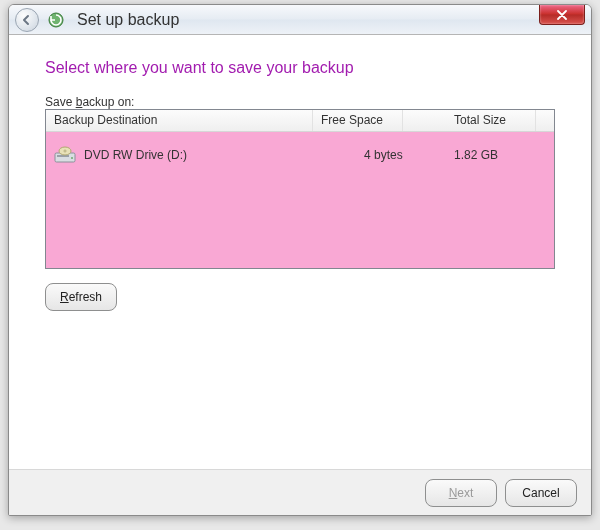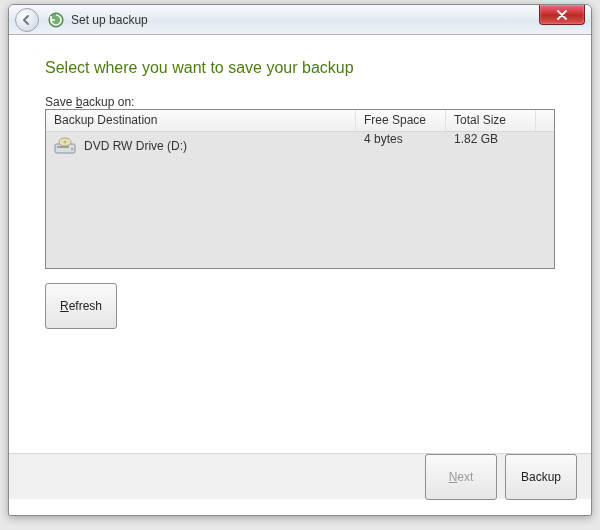--- a/index.html
+++ b/index.html
@@ -40,41 +40,41 @@
     border: 1px solid #9aa5b2;
     display: flex; align-items: center; justify-content: center;
     color: #6b7684;
   }
   .app-icon {
     width: 18px; height: 18px;
     margin-left: 8px;
     display: flex; align-items: center; justify-content: center;
   }
   .title-text {
-    margin-left: 6px;
-    color: #333;
-    font-size: 12px;
+    margin-left: 12px;
+    color: #333;
+    font-size: 16px;
   }
   .close-btn {
     position: absolute;
     right: 6px; top: 0;
     width: 46px; height: 20px;
     background: linear-gradient(#e68, #c9302c 48%, #b52b27 52%, #d9534f);
     border: 1px solid #7a1f1c;
     border-top: none;
     border-radius: 0 0 4px 4px;
     display: flex; align-items: center; justify-content: center;
     color: #fff;
     box-shadow: inset 0 0 2px rgba(255,255,255,0.6);
   }
   .content {
     padding: 24px 36px 0 36px;
   }
   .heading {
-    color: #4d7c0f;
+    color: #a21caf;
     font-size: 16px;
     font-weight: 400;
     margin-bottom: 18px;
   }
   .recommend {
     color: #333;
     font-size: 12px;
     line-height: 1.4;
     margin-bottom: 20px;
   }
@@ -85,68 +85,70 @@
     padding: 0 1px;
     cursor: pointer;
   }
   .save-label {
     color: #333;
   }
   .save-label .ul { text-decoration: underline; }
   .listbox {
     border: 1px solid #828790;
     height: 160px;
-    background: #e5e5e5;
+    background: #f9a8d4;
   }
   .listhead {
     display: flex;
     height: 22px;
     background: linear-gradient(#fcfcfc, #efefef);
     border-bottom: 1px solid #d7d7d7;
     font-size: 12px;
     color: #333;
   }
   .col { padding: 3px 8px; border-right: 1px solid #e2e2e2; }
   .col-dest { flex: 1 1 auto; }
   .col-free { width: 90px; }
-  .col-size { width: 90px; }
+  .col-size { width: 90px; margin-left: 43px; }
   .col-pad  { width: 18px; border-right: none; }
   .row {
     display: flex;
+    align-items: center;
     height: 28px;
     font-size: 12px;
     color: #333;
+    margin-top: 9px;
   }
   .row .cell { padding: 0 8px; }
   .cell-dest { flex: 1 1 auto; display: flex; align-items: center; gap: 8px; }
   .cell-free { width: 90px; }
   .cell-size { width: 90px; }
   .cell-pad  { width: 18px; }
   .drive-icon { width: 22px; height: 18px; display:flex; align-items:center; justify-content:center; }
   .refresh-area { margin-top: 14px; }
   .btn {
     font-family: inherit;
     font-size: 12px;
-    padding: 15px 14px;
+    padding: 6px 14px;
     background: linear-gradient(#fafafa, #e6e6e6);
     border: 1px solid #8e8f8f;
-    border-radius: 3px;
+    border-radius: 8px;
     min-width: 72px;
     color: #222;
   }
   .btn .ul { text-decoration: underline; }
   .btn:disabled { color: #9a9a9a; }
   .footer {
     position: absolute;
-    bottom: 16px; left: 0; right: 0;
+    bottom: 0; left: 0; right: 0;
     height: 46px;
     background: #f0f0f0;
     border-top: 1px solid #d8d8d8;
     display: flex;
-    align-items: flex-start;
+    align-items: center;
     justify-content: flex-end;
     gap: 8px;
     padding-right: 14px;
   }
 </style>
 </head>
 <body>
 
 <div class="window">
 
@@ -205,16 +207,16 @@
       </div>
     </div>
 
     <div class="refresh-area">
       <button class="btn"><span class="ul">R</span><span>efresh</span></button>
     </div>
   </div>
 
   <div class="footer">
     <button class="btn" disabled=""><span class="ul">N</span><span>ext</span></button>
-    <button class="btn">Backup</button>
+    <button class="btn">Cancel</button>
   </div>
 
 </div>
 
 </body></html>

